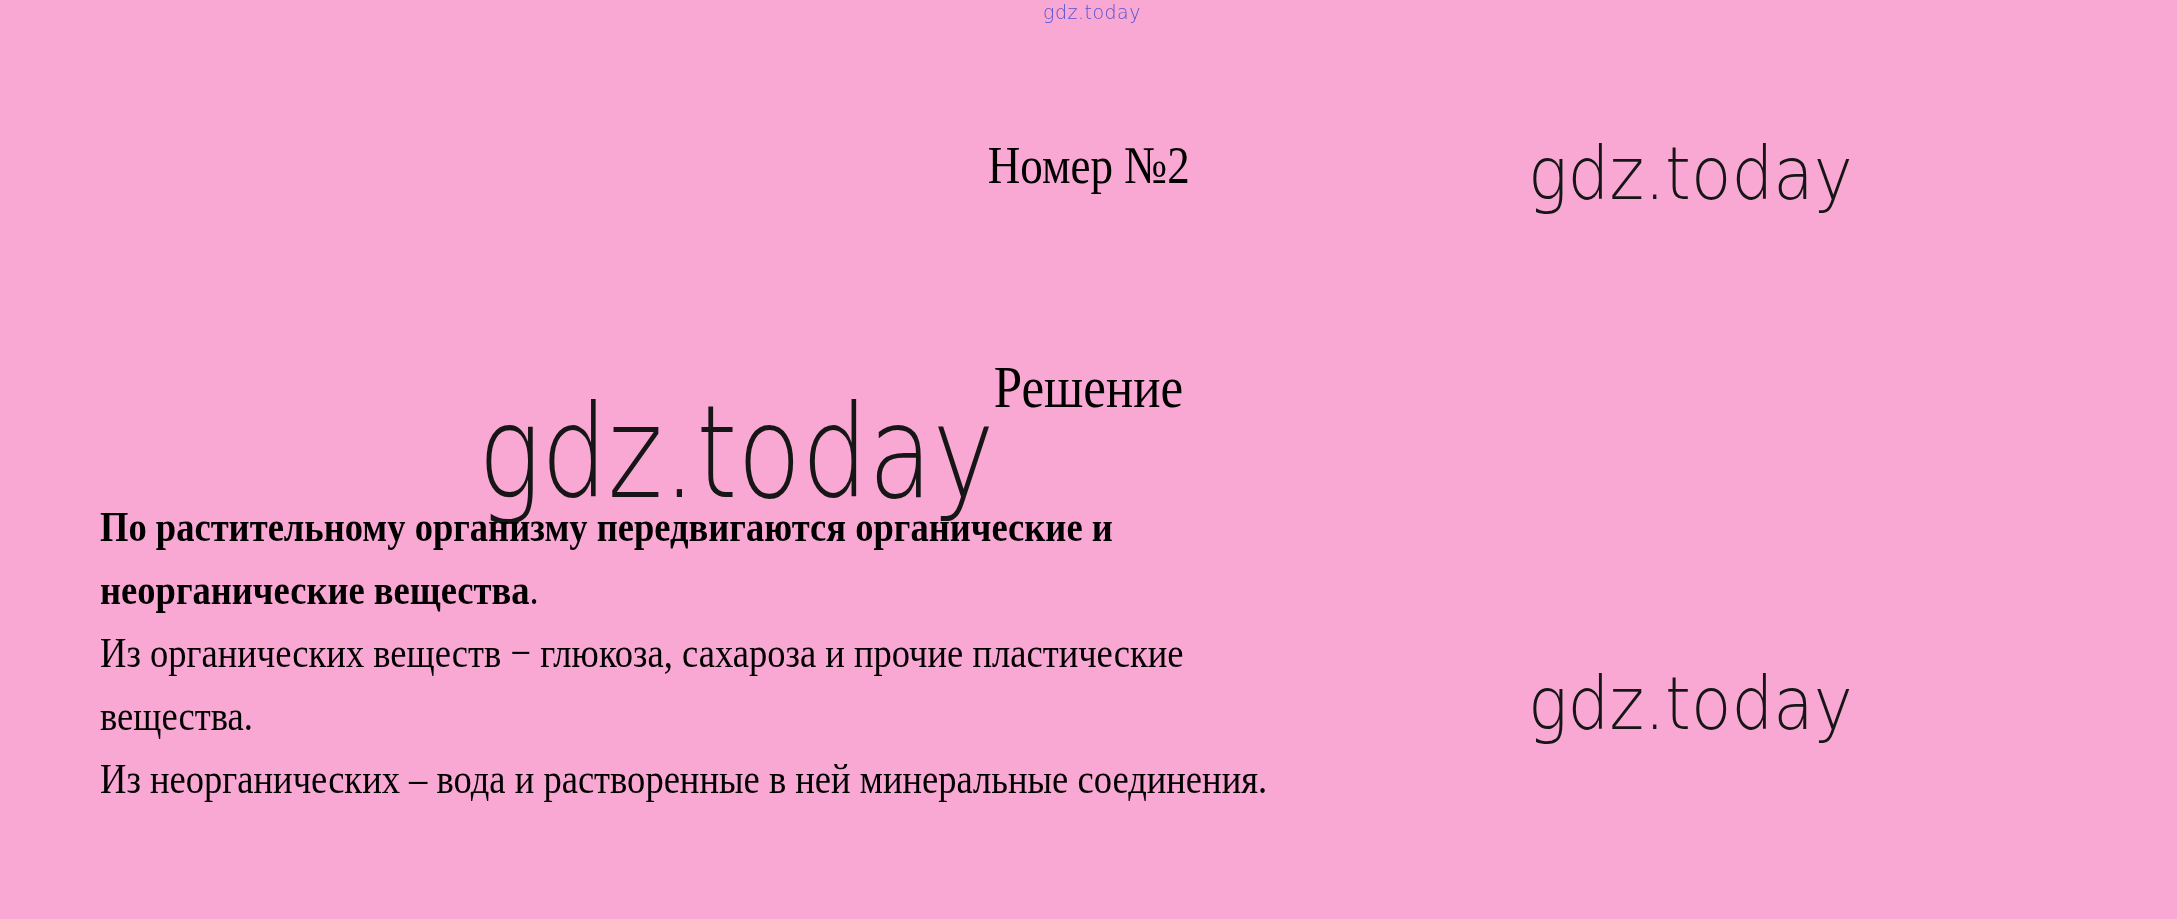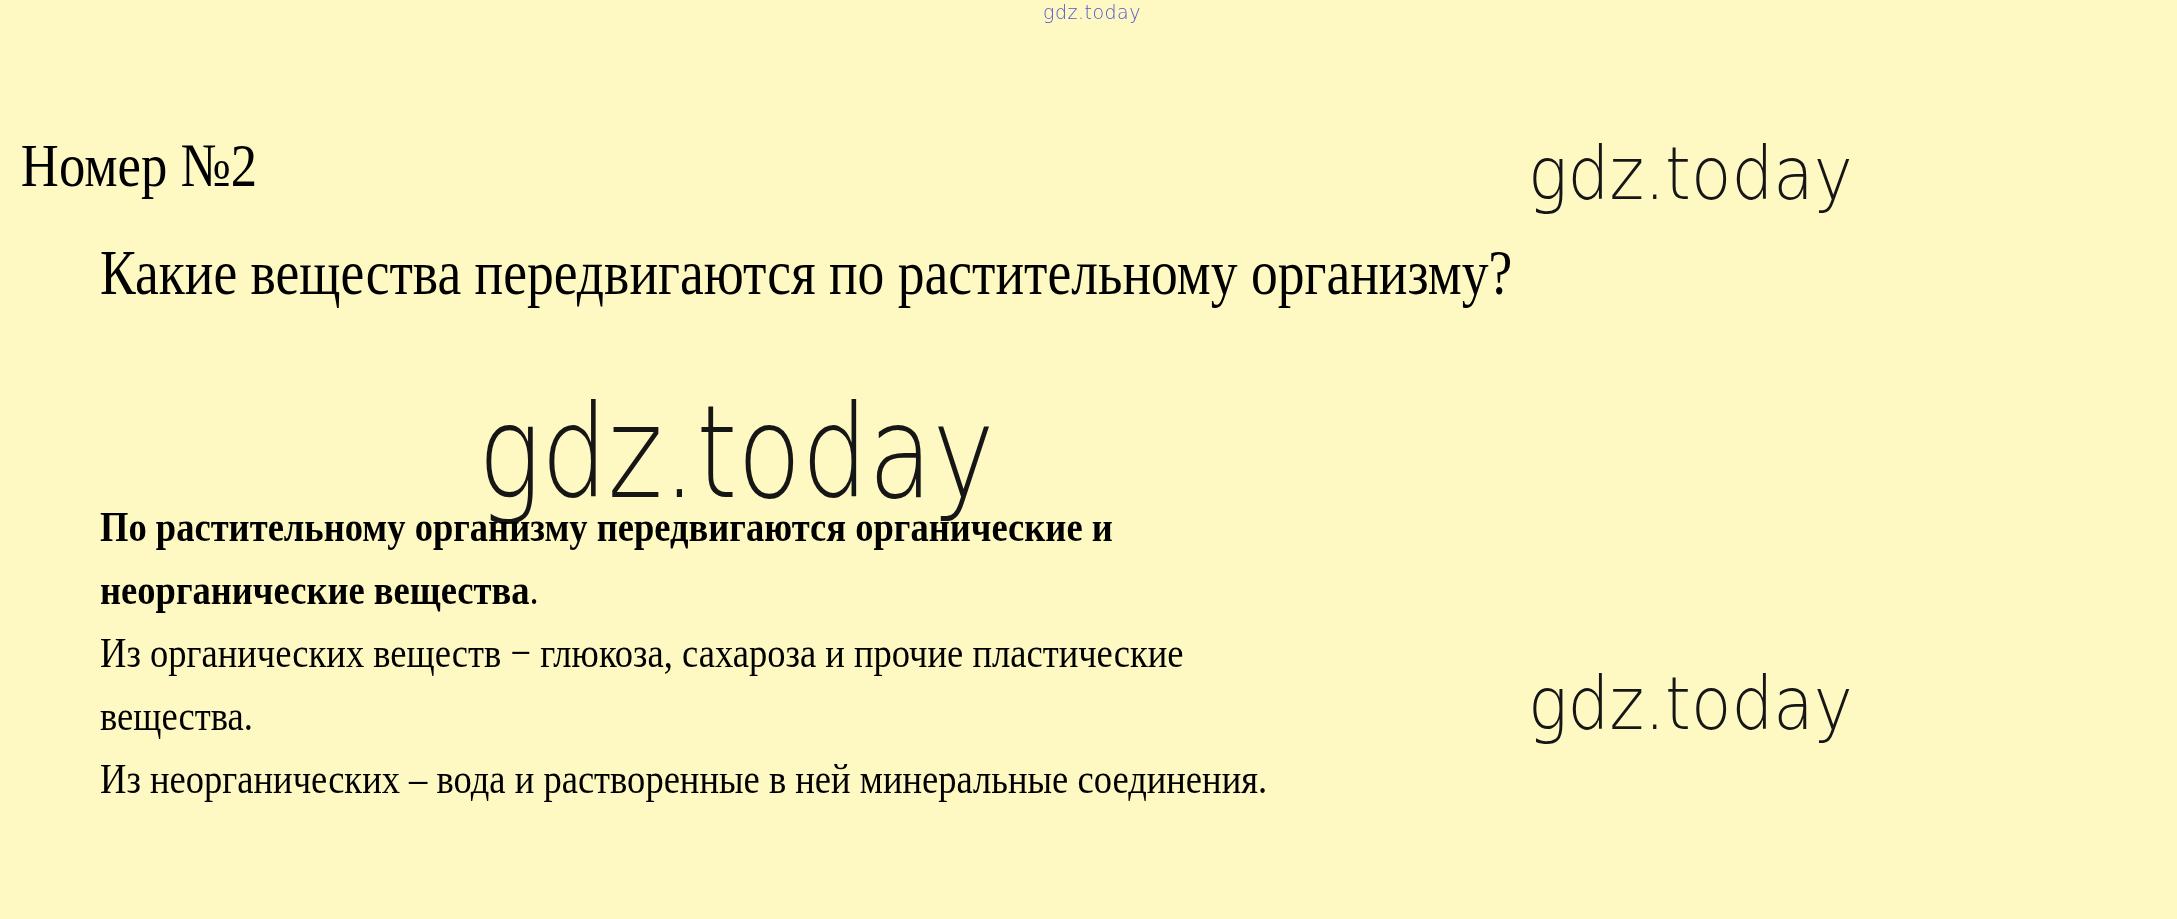--- a/index.html
+++ b/index.html
@@ -1,20 +1,20 @@
 <!DOCTYPE html>
 <html><head>
 <meta charset="utf-8">
 <style>
   html, body { margin: 0; padding: 0; background: #ffffff; }
   .page {
     position: relative;
     width: 2177px;
     height: 919px;
-    background: #fef9c3;
+    background: #f9a8d4;
     overflow: hidden;
     color: #000;
   }
   .serif { font-family: "Liberation Serif", serif; }
 
   
   .cond {
     display: inline-block;
     transform: scaleX(0.85);
     transform-origin: 0 50%;
@@ -57,22 +57,22 @@
     left: 1528px; top: 668px;
     font-size: 66px;
     transform: scaleY(1.1);
     transform-origin: 50% 0;
   }
 
   .doc-title {
     position: absolute;
     left: 0; top: 134px;
     width: 100%;
-    text-align: left;
-    font-size: 62px;
+    text-align: center;
+    font-size: 53px;
     line-height: 62px;
   }
   .question {
     position: absolute;
     left: 100px; top: 242px;
     font-size: 63px;
     line-height: 63px;
   }
   .solution-heading {
     position: absolute;
@@ -97,24 +97,24 @@
 <div class="page">
 
   <div class="wm wm-top-center">gdz.today</div>
 
   <div class="doc-title serif">
     <span class="cond-center">Номер №2</span>
   </div>
 
   <div class="wm wm-top-right">gdz.today</div>
 
-  <div class="question serif">
-    <span class="cond">Какие вещества передвигаются по растительному организму?</span>
+
+  <div class="solution-heading serif">
+    <span class="cond-center">Решение</span>
   </div>
-
 
   <div class="wm wm-center-left">gdz.today</div>
 
   <div class="answer serif">
     <div class="cond">
       <div class="b">По растительному организму передвигаются органические и</div>
       <div><span class="b">неорганические вещества</span><span>.</span></div>
       <div>Из органических веществ − глюкоза, сахароза и прочие пластические</div>
       <div>вещества.</div>
       <div>Из неорганических – вода и растворенные в ней минеральные соединения.</div>

